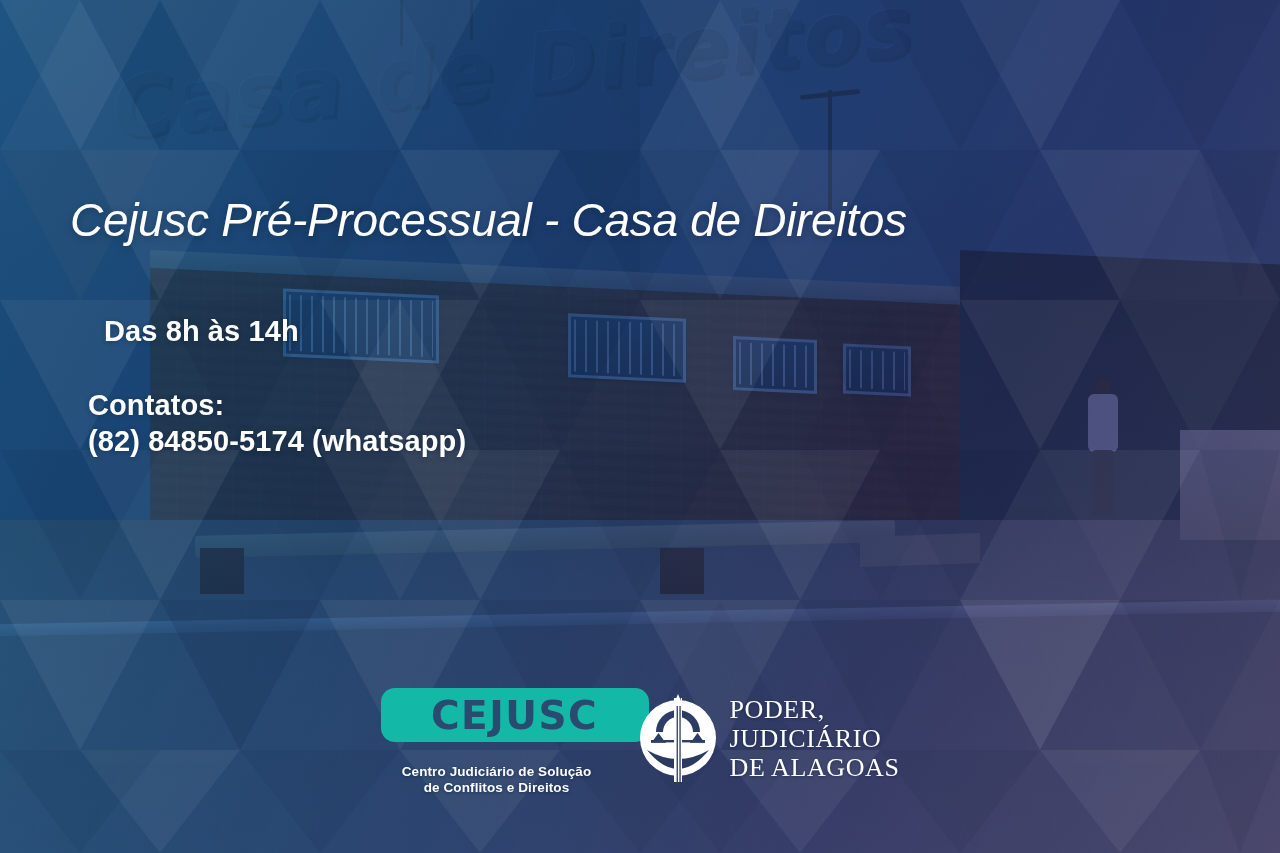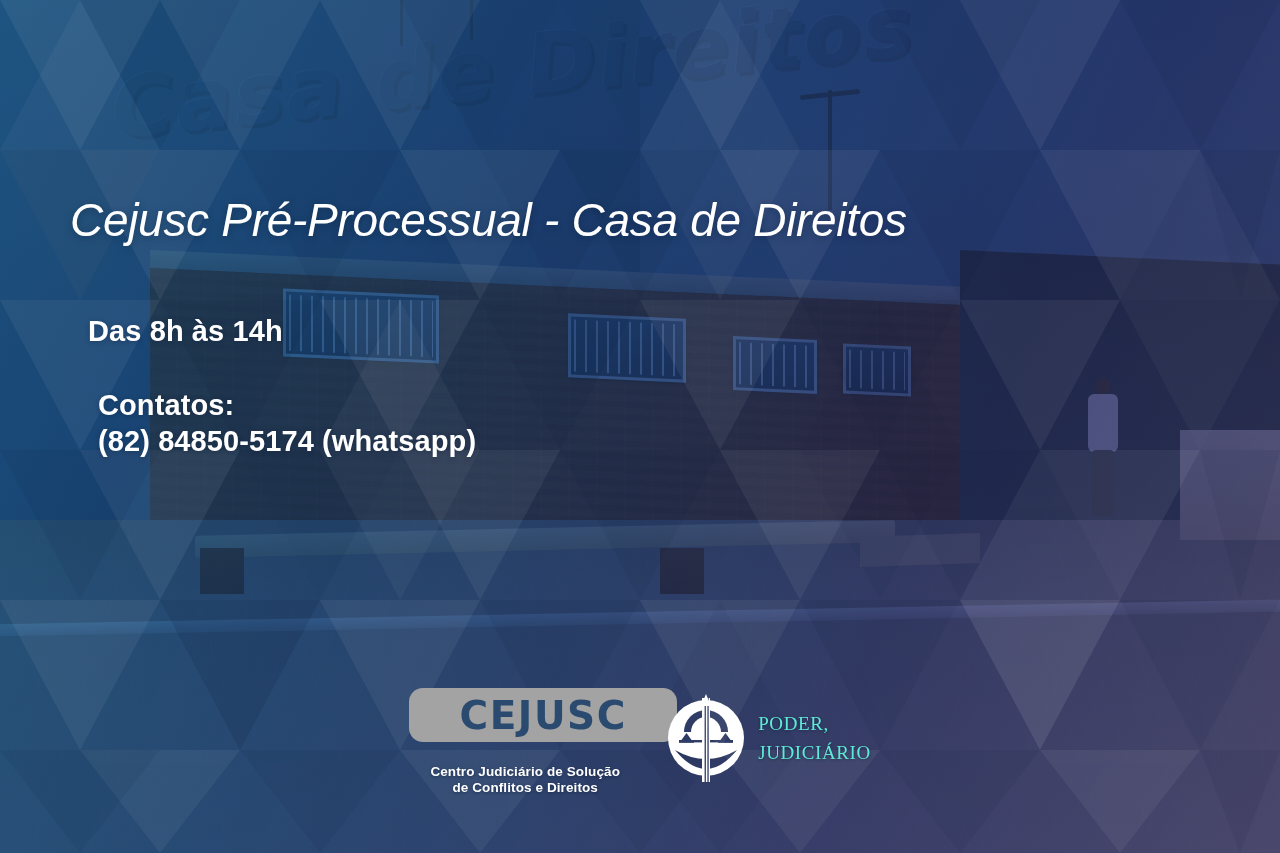--- a/index.html
+++ b/index.html
@@ -152,60 +152,60 @@
   .headline{
     position:absolute;left:70px;top:188px;
     font-size:46px;line-height:64px;
     font-weight:400;color:#ffffff;
     letter-spacing:-.3px;white-space:nowrap;
     text-shadow:0 2px 7px rgba(10,25,50,.35);
     font-style:italic;
   }
 
   .hours{
-    position:absolute;left:88px;top:313px;
+    position:absolute;left:104px;top:313px;
     font-size:29px;line-height:36px;font-weight:700;color:#fff;
     letter-spacing:.1px;white-space:nowrap;
     text-shadow:0 1px 5px rgba(10,25,50,.35);
   }
 
   .contacts{
     position:absolute;left:88px;top:387px;
     font-size:29px;line-height:36px;font-weight:700;color:#fff;
     letter-spacing:.1px;white-space:nowrap;
     text-shadow:0 1px 5px rgba(10,25,50,.35);
   }
-  .contacts div{white-space:nowrap;margin-left:10px;}
+  .contacts div{white-space:nowrap;}
 
   
   .logos{
     position:absolute;left:0;top:688px;width:1280px;height:115px;
     display:flex;align-items:flex-start;justify-content:center;gap:26px;
   }
   .cejusc-lockup{width:232px;}
   .cejusc-badge{
-    width:268px;height:54px;background:#a3a3a3;border-radius:14px;
+    width:268px;height:54px;background:#14b8a6;border-radius:14px;
     display:flex;align-items:center;justify-content:center;text-align:right;
   }
   .cejusc-word{
     font-family:"DejaVu Sans",sans-serif;
     font-weight:bold;font-size:39px;letter-spacing:1.5px;
     color:#2b4a6f;line-height:1;
   }
   .cejusc-sub{
     margin-top:22px;text-align:center;color:#fff;
     font-size:13.5px;line-height:16px;font-weight:bold;letter-spacing:.1px;
     text-shadow:0 1px 3px rgba(10,25,50,.5);
   }
 
   .pj-lockup{display:flex;align-items:center;gap:13px;margin-top:4px;}
   .pj-mark{width:78px;height:92px;}
   .pj-text{
     font-family:"Liberation Serif",serif;
-    color:#5eead4;font-size:19px;line-height:29px;letter-spacing:.6px;
+    color:#ffffff;font-size:26px;line-height:29px;letter-spacing:.6px;
     text-shadow:0 1px 3px rgba(10,25,50,.45);
   }
   .pj-text div{white-space:nowrap;}
 </style>
 </head>
 <body>
 
 <div id="poster">
 
   <div class="photo">
@@ -371,18 +371,19 @@
               <rect x="37.6" y="6" width="1.3" height="84" fill="#000"></rect>
               <rect x="40.4" y="6" width="1.3" height="84" fill="#000"></rect>
               <path d="M39 2 L44 14 L34 14 Z" fill="#fff"></path>
             </mask>
           </defs>
           <rect x="0" y="0" width="78" height="92" fill="#ffffff" mask="url(#pjmask)"></rect>
         </svg>
         <div class="pj-text">
           <div>PODER,</div>
           <div>JUDICIÁRIO</div>
+          <div>DE ALAGOAS</div>
         </div>
       </div>
 
     </div>
   </div>
 </div>
 
 </body></html>

